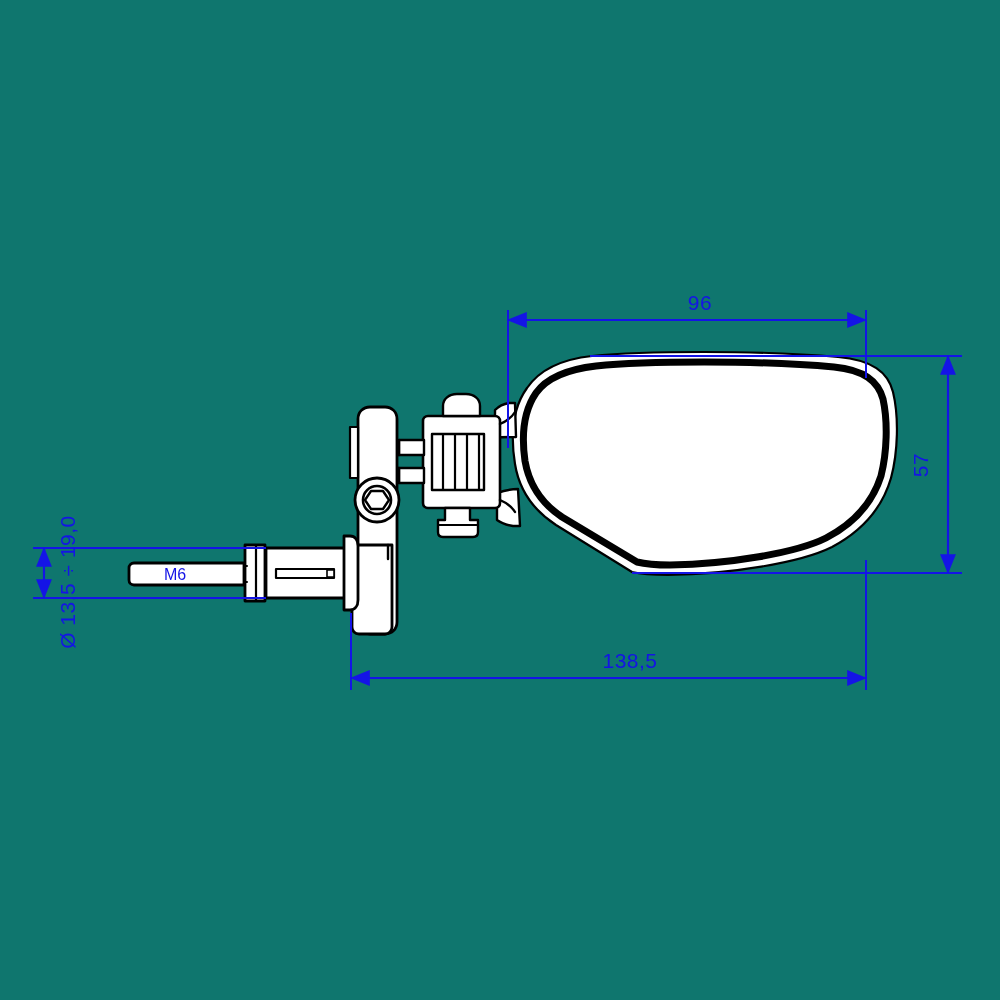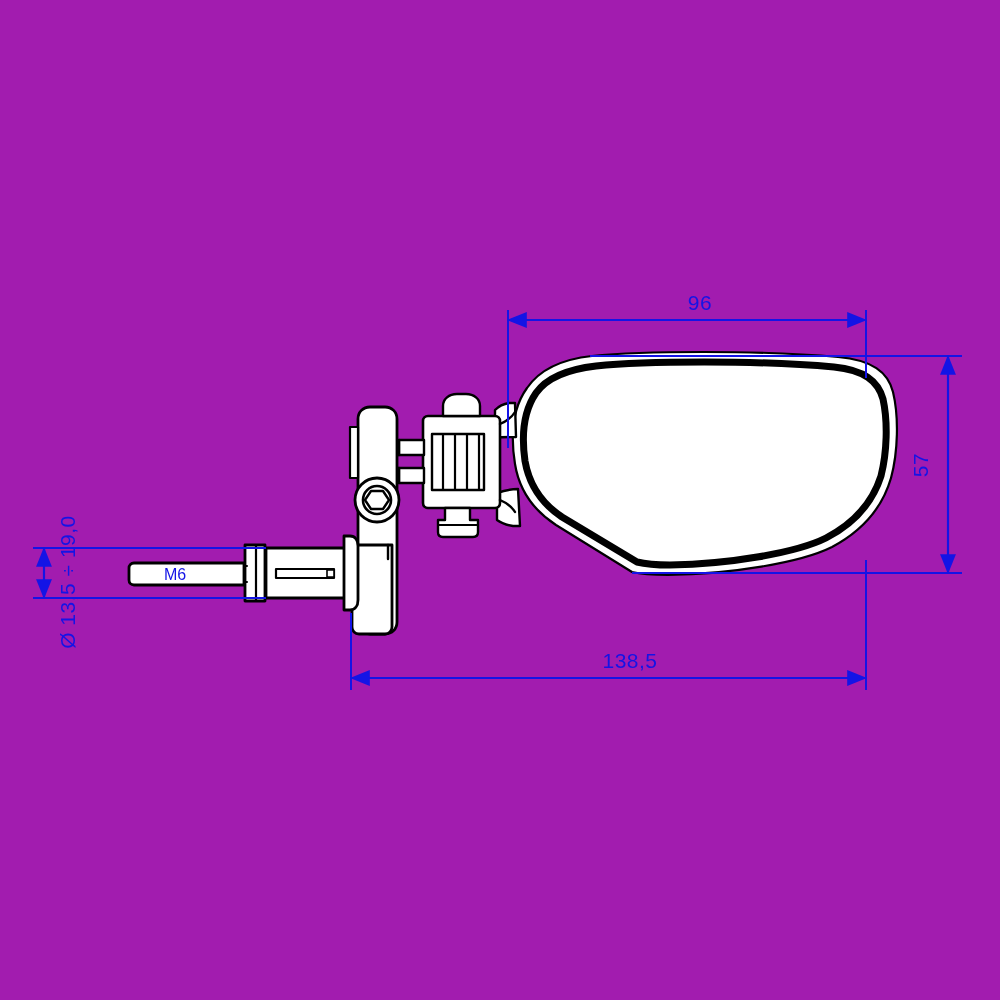--- a/index.html
+++ b/index.html
@@ -10,21 +10,21 @@
   body {
     width: 1000px;
     height: 1000px;
     font-family: "Liberation Sans", sans-serif;
     overflow: hidden;
   }
   #drawing-root {
     position: relative;
     width: 1000px;
     height: 1000px;
-    background: #a21caf;
+    background: #0f766e;
   }
   svg.cad {
     display: block;
     width: 1000px;
     height: 1000px;
   }
   .dim-text {
     font-family: "Liberation Sans", sans-serif;
     font-size: 21px;
     letter-spacing: 0.5px;

